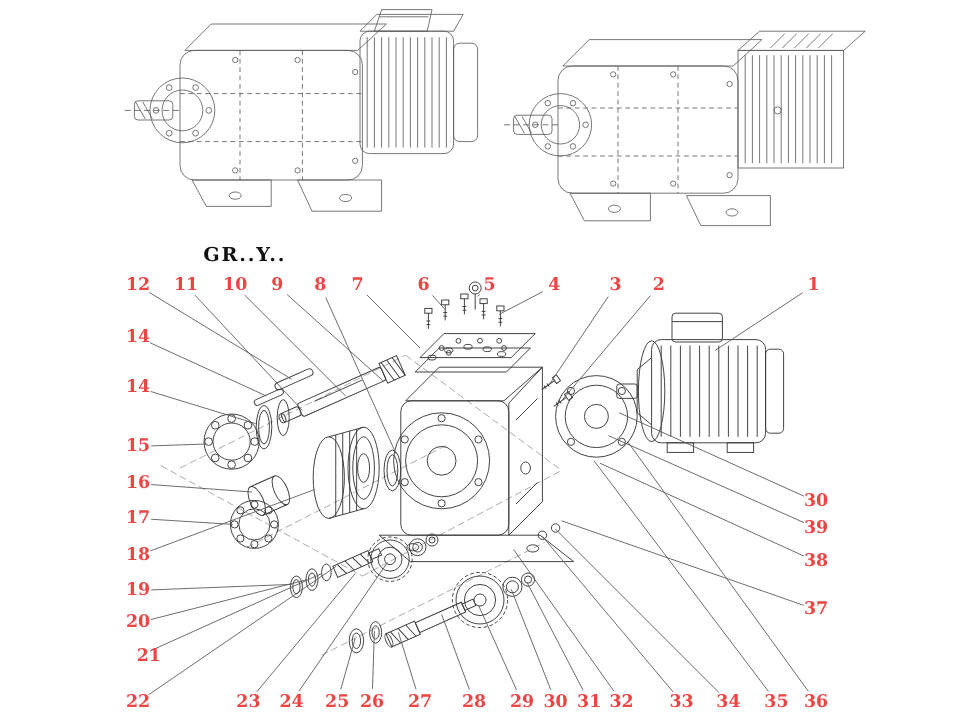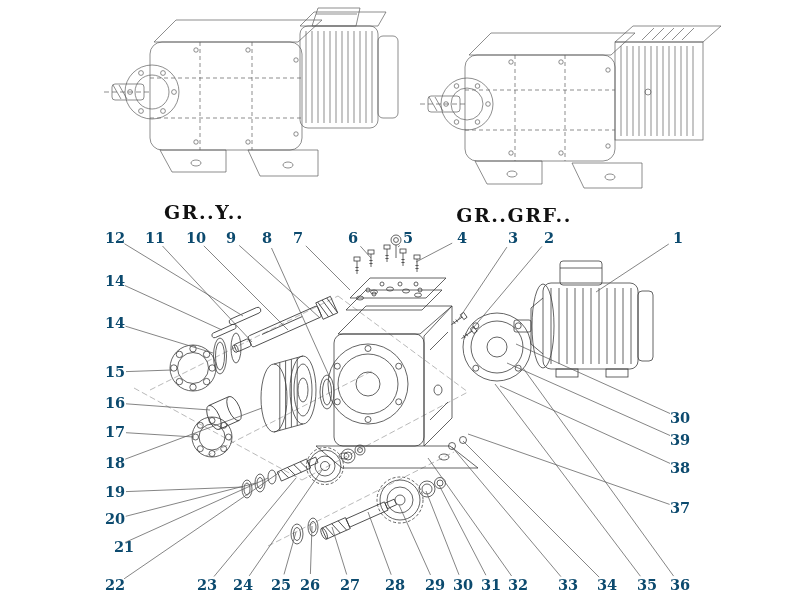--- a/index.html
+++ b/index.html
@@ -2,28 +2,28 @@
 <html><head>
 <meta charset="utf-8">
 <style>
   *{margin:0;padding:0;box-sizing:border-box}
   html,body{width:800px;height:600px;overflow:hidden}
   body{background:#ffffff;font-family:"DejaVu Serif",serif}
   .stage{position:relative;width:800px;height:600px;background:#ffffff}
   .stage > svg{position:absolute;left:0;top:0}
   .variant-label{
     position:absolute;transform:translate(-50%,-50%);
-    font-family:"DejaVu Serif",serif;font-weight:bold;font-size:19px;
+    font-family:"DejaVu Serif",serif;font-weight:bold;font-size:16px;
     letter-spacing:1.5px;color:#111;white-space:nowrap;text-align:right;
   }
   #callouts{position:absolute;left:0;top:0;width:800px;height:600px;pointer-events:none}
   .callout{
     position:absolute;transform:translate(-50%,-50%);
     font-family:"DejaVu Serif",serif;font-weight:bold;font-size:14.5px;
-    color:#0c4a6e;line-height:1;white-space:nowrap;
+    color:#ef4444;line-height:1;white-space:nowrap;
   }
 </style>
 </head>
 <body style="background: rgb(255, 255, 255);">
 
 <div class="stage">
 
   <svg width="800" height="600" viewBox="0 0 800 600">
     <defs>
       <g id="screw" stroke="#3c3c3c" stroke-width="0.8" fill="none">
@@ -339,21 +339,20 @@
         <line x1="640.4" y1="576.2" x2="495" y2="384"></line>
         <line x1="673.6" y1="576.1" x2="523" y2="368"></line>
         <line x1="669.6" y1="504.4" x2="468" y2="434"></line>
         <line x1="670.0" y1="463.4" x2="500" y2="386"></line>
         <line x1="670.0" y1="435.5" x2="507" y2="363"></line>
         <line x1="670.0" y1="413.5" x2="516" y2="344"></line>
       </g>
   </svg>
 
   <div class="variant-label" style="left:204px;top:212px">GR..Y..</div>
-  <div class="variant-label" style="left:514px;top:215px">GR..GRF..</div>
 
   <div id="callouts">
       <span class="callout" style="left: 678px; top: 238px;">1</span>
       <span class="callout" style="left: 549px; top: 238px;">2</span>
       <span class="callout" style="left: 513px; top: 238px;">3</span>
       <span class="callout" style="left: 462px; top: 238px;">4</span>
       <span class="callout" style="left: 408px; top: 238px;">5</span>
       <span class="callout" style="left: 353px; top: 238px;">6</span>
       <span class="callout" style="left: 298px; top: 238px;">7</span>
       <span class="callout" style="left: 267px; top: 238px;">8</span>

